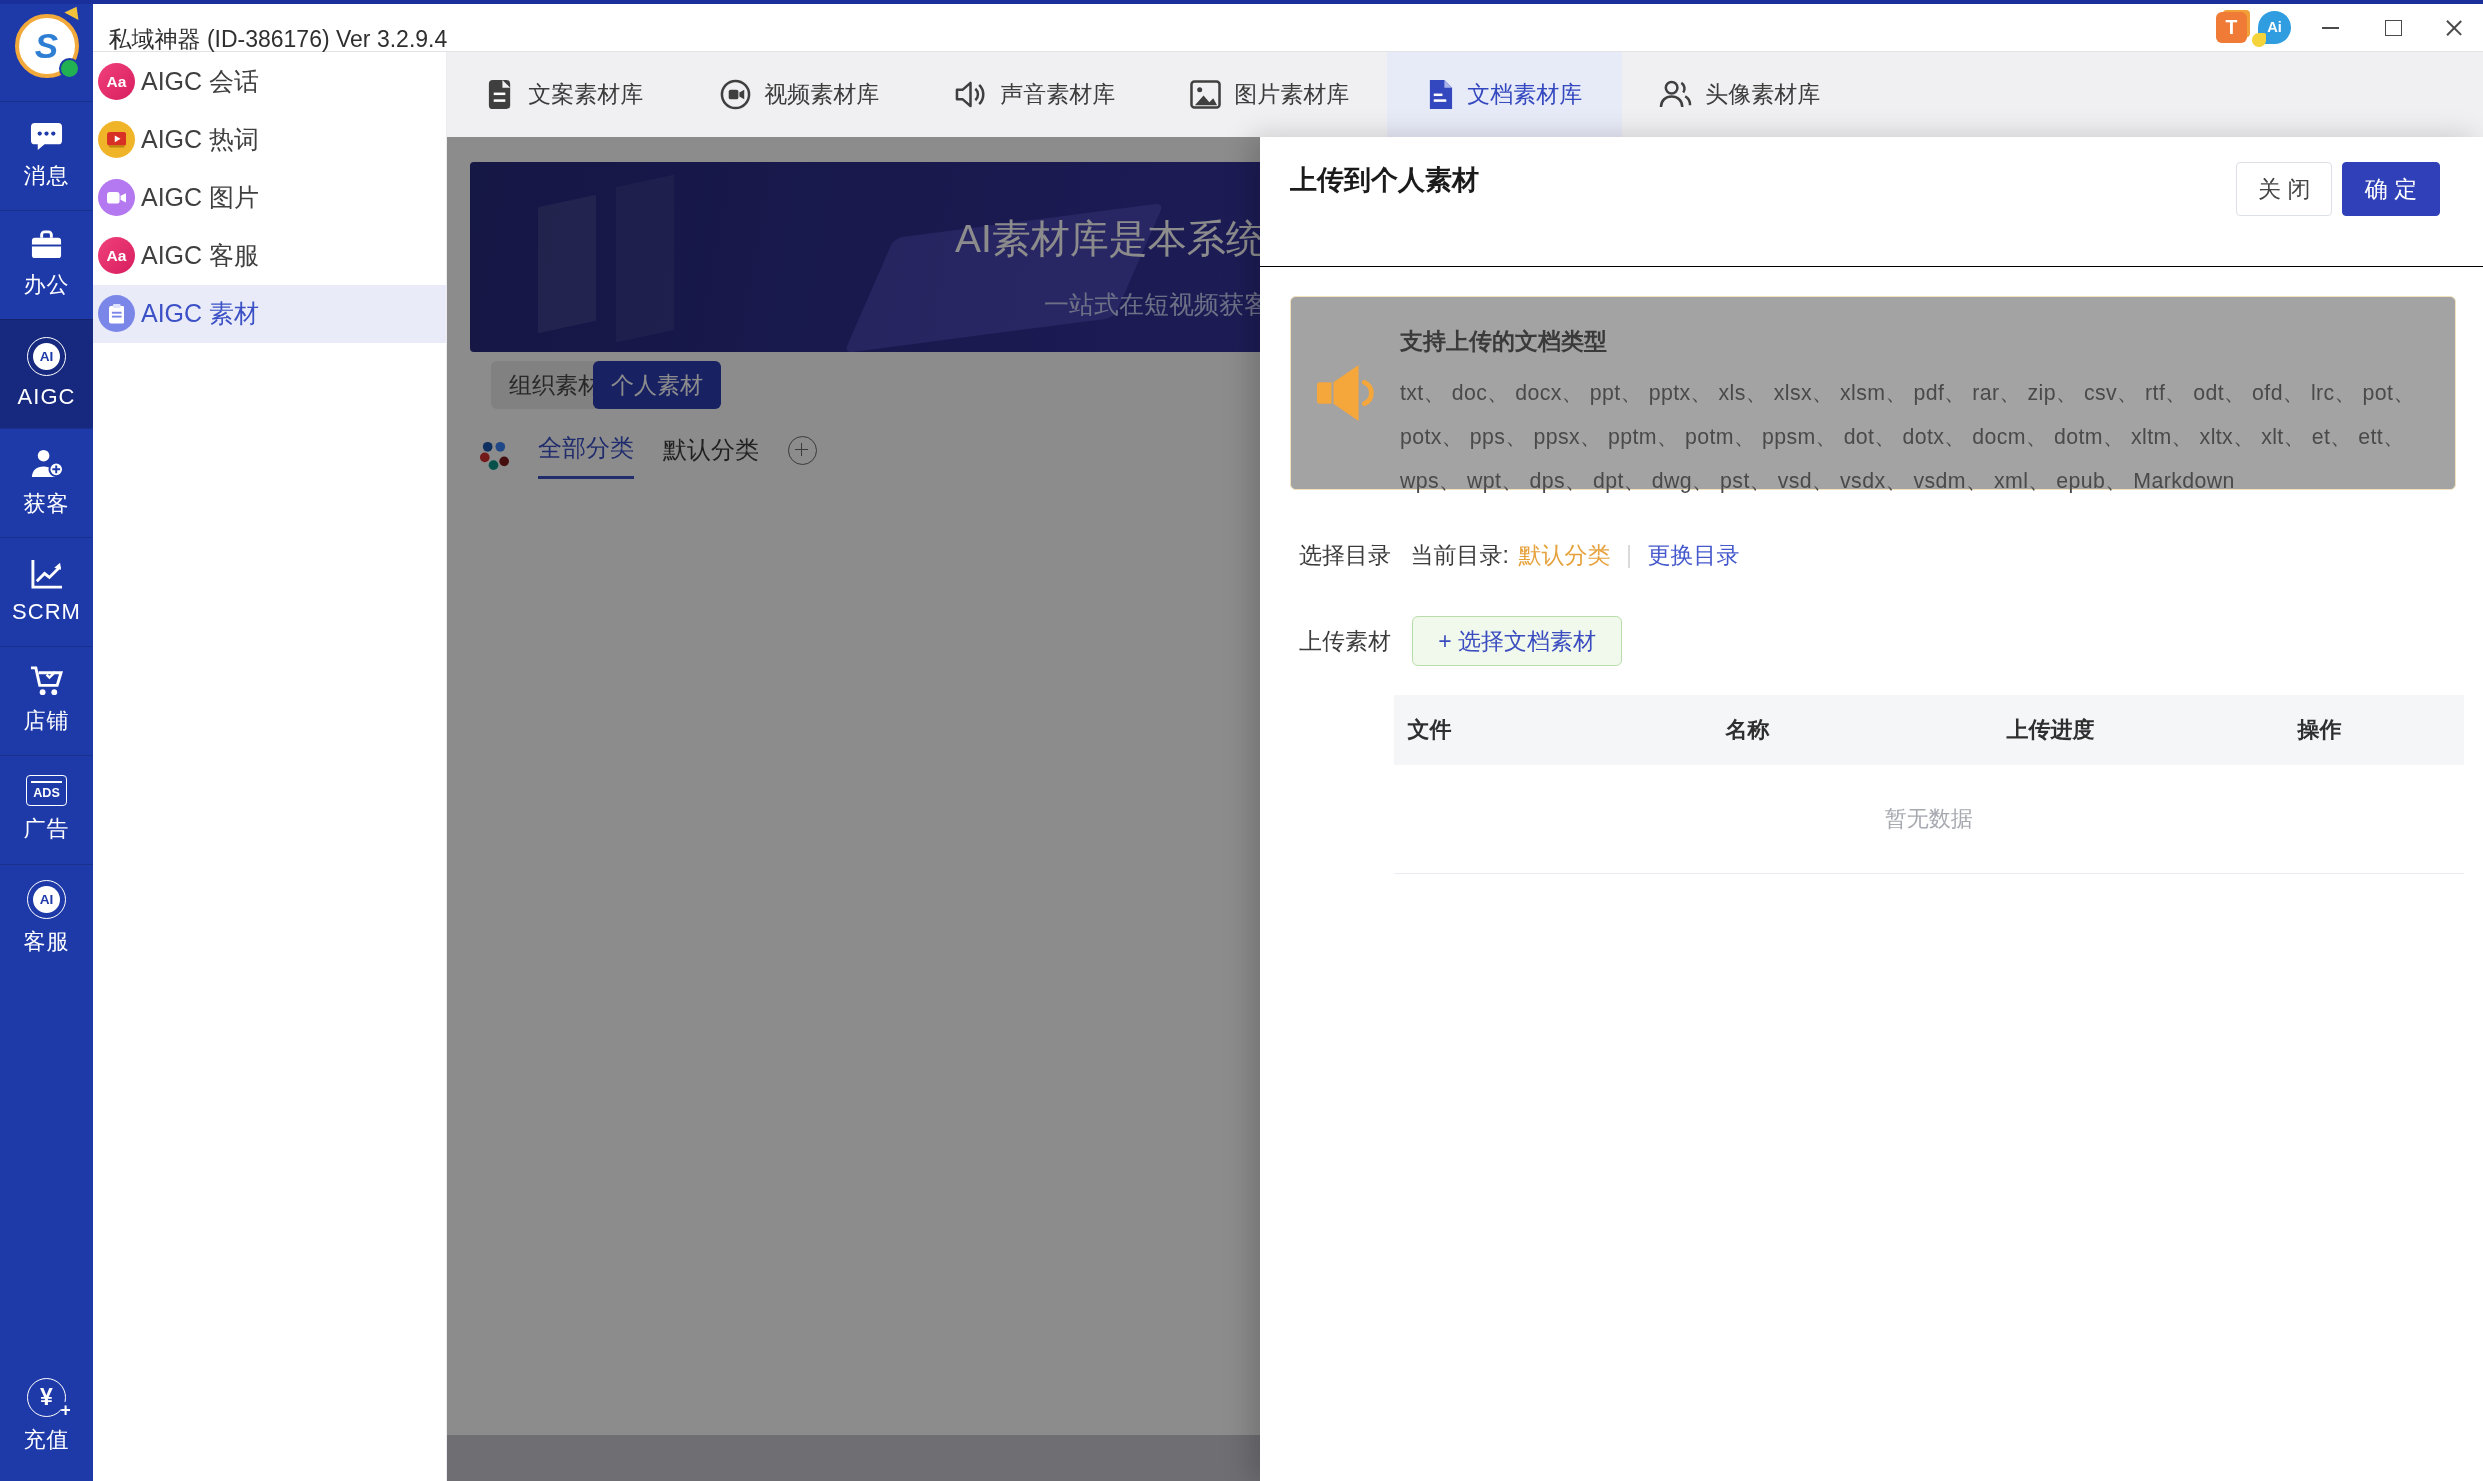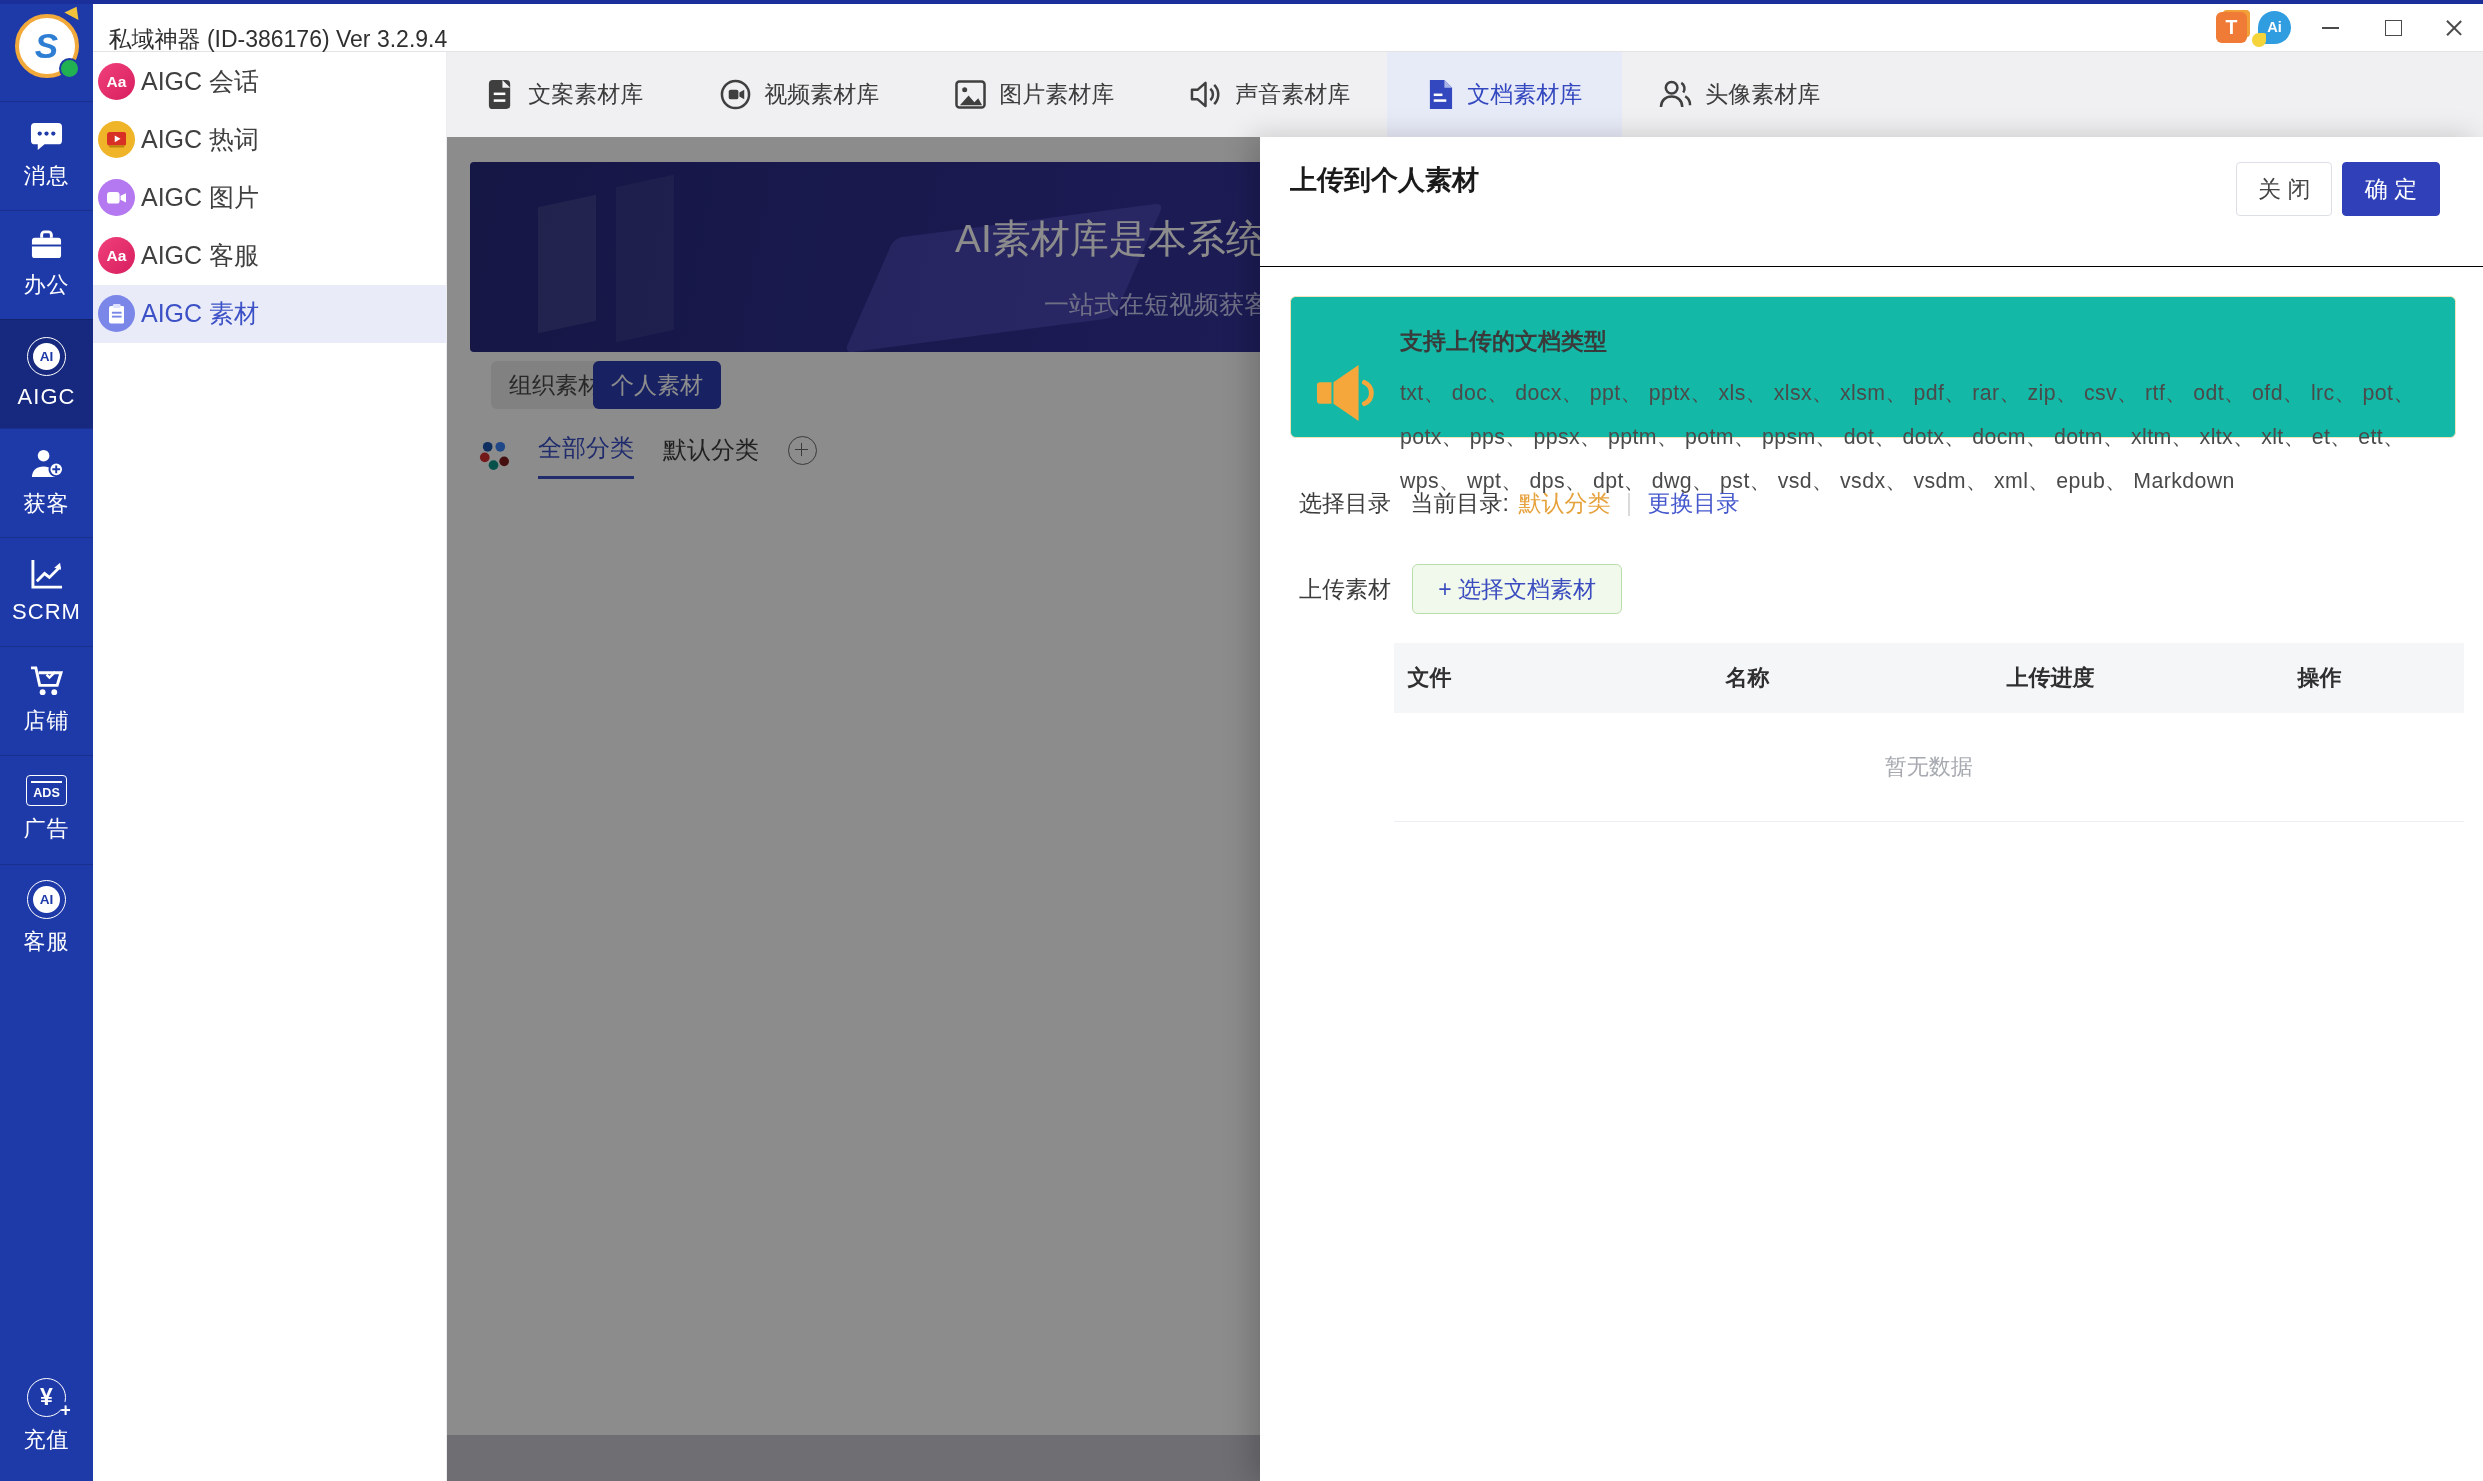--- a/index.html
+++ b/index.html
@@ -79,21 +79,21 @@
 
   .overlay { position:absolute; left:0; top:86px; width:813px; bottom:0; background:rgba(0,0,0,0.45); z-index:10; }
 
   
   .panel { position:absolute; left:813px; top:86px; right:0; bottom:0; background:#fff; z-index:11; box-shadow:-9.7px 0 27px rgba(0,0,0,0.18); }
   .panel-header { height:105px; border-bottom:1px solid #000000; display:flex; padding:0 43px 0 30px;margin-top:25px; }
   .panel-title { font-size:27px; font-weight:bold; color:#1a1a1a; margin-right:auto; }
   .btn { height:54px; border-radius:4px; font-size:23px; display:flex; align-items:center; justify-content:center; cursor:pointer; }
   .btn-close { width:96px; background:#fff; border:1px solid #dcdfe6; color:#444; margin-right:9.7px; }
   .btn-confirm { width:98px; background:#3040b8; border:1px solid #3040b8; color:#fff; }
-  .notice { margin:29px 27px 0 30px; height:142px; background:#14b8a6; border:1px solid #f3e2bb; border-radius:5.8px; position:relative; padding:29px 35px 0 109px; }
+  .notice { margin:29px 27px 0 30px; height:194px; background:#a3a3a3; border:1px solid #f3e2bb; border-radius:5.8px; position:relative; padding:29px 35px 0 109px; }
   .notice-icon { position:absolute; left:25px; top:64px; }
   .notice-title { font-size:23px; font-weight:600; color:#3a3a3a; }
   .notice-body { margin-top:13.6px; font-size:21.3px; color:#4a4a4a; line-height:44px; letter-spacing:0.4px; }
   .row { display:flex; align-items:center; margin-left:39px; font-size:23px; color:#3c3c3c; }
   .dir-row { margin-top:50px; }
   .dir-row .lbl1 { margin-right:19.4px; }
   .dir-cur { color:#e6a23c; margin-left:9.7px; }
   .dir-sep { color:#d8d8d8; margin:0 15.5px; }
   .dir-change { color:#4558cc; cursor:pointer; }
   .upload-row { margin-top:45px; }
@@ -269,34 +269,34 @@
       </div>
       <div class="tab">
         <svg width="31" height="31" viewBox="0 0 32 32">
             <circle cx="16" cy="16" r="14" fill="none" stroke="#3f3f3f" stroke-width="2.6"></circle>
             <rect x="9" y="11" width="10" height="10" rx="2" fill="#3f3f3f"></rect>
             <path d="M20 14l5-3v10l-5-3z" fill="#3f3f3f"></path>
           </svg>
         <span>视频素材库</span>
       </div>
       <div class="tab">
+        <svg width="33" height="29" viewBox="0 0 34 30">
+            <path d="M3 10h6l8-7v24l-8-7H3z" fill="none" stroke="#3f3f3f" stroke-width="2.6" stroke-linejoin="round"></path>
+            <path d="M22 9a8 8 0 010 12" fill="none" stroke="#3f3f3f" stroke-width="2.6"></path>
+            <path d="M26 5a14 14 0 010 20" fill="none" stroke="#3f3f3f" stroke-width="2.6"></path>
+          </svg>
+        <span>声音素材库</span>
+      </div>
+      <div class="tab">
         <svg width="31" height="29" viewBox="0 0 32 30">
             <rect x="1.5" y="1.5" width="29" height="27" rx="3" fill="none" stroke="#3f3f3f" stroke-width="2.6"></rect>
             <circle cx="10" cy="10" r="2.6" fill="#3f3f3f"></circle>
             <path d="M5 26l9-10 6 7 4-4 4 7z" fill="#3f3f3f"></path>
           </svg>
         <span>图片素材库</span>
-      </div>
-      <div class="tab">
-        <svg width="33" height="29" viewBox="0 0 34 30">
-            <path d="M3 10h6l8-7v24l-8-7H3z" fill="none" stroke="#3f3f3f" stroke-width="2.6" stroke-linejoin="round"></path>
-            <path d="M22 9a8 8 0 010 12" fill="none" stroke="#3f3f3f" stroke-width="2.6"></path>
-            <path d="M26 5a14 14 0 010 20" fill="none" stroke="#3f3f3f" stroke-width="2.6"></path>
-          </svg>
-        <span>声音素材库</span>
       </div>
       <div class="tab active">
         <svg width="27" height="31" viewBox="0 0 28 32">
             <path d="M3 1h15l8 8v22H3z" fill="#3347bf"></path>
             <path d="M18 1l8 8h-8z" fill="#aab4e8"></path>
             <rect x="7" y="15" width="9" height="2.6" fill="#fff"></rect>
             <rect x="7" y="21" width="13" height="2.6" fill="#fff"></rect>
           </svg>
         <span>文档素材库</span>
       </div>

